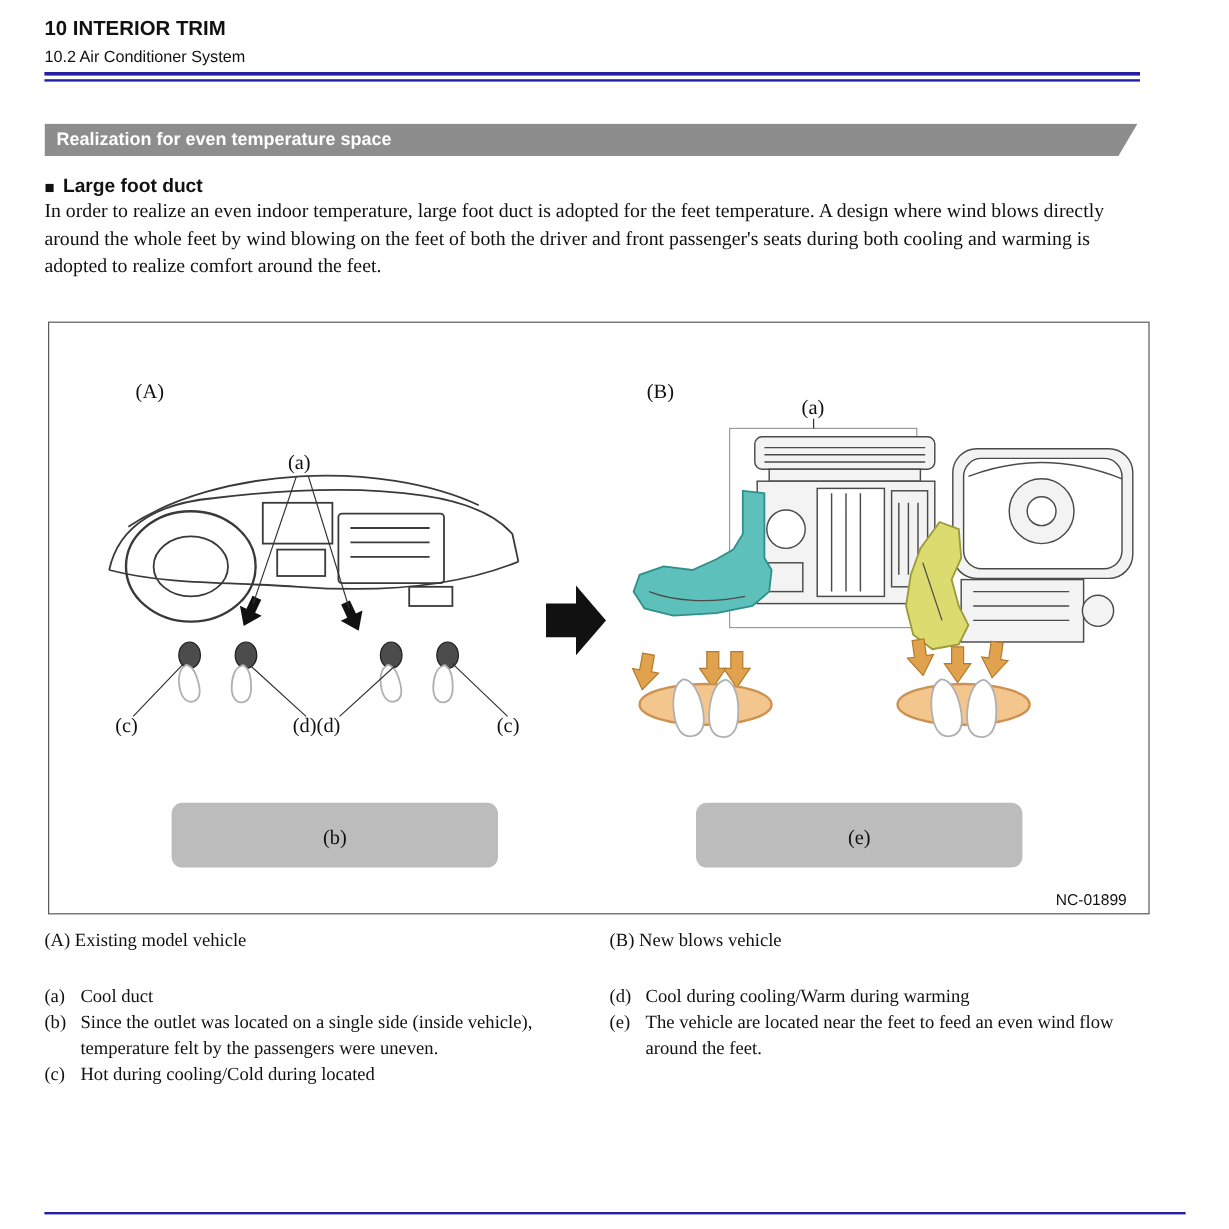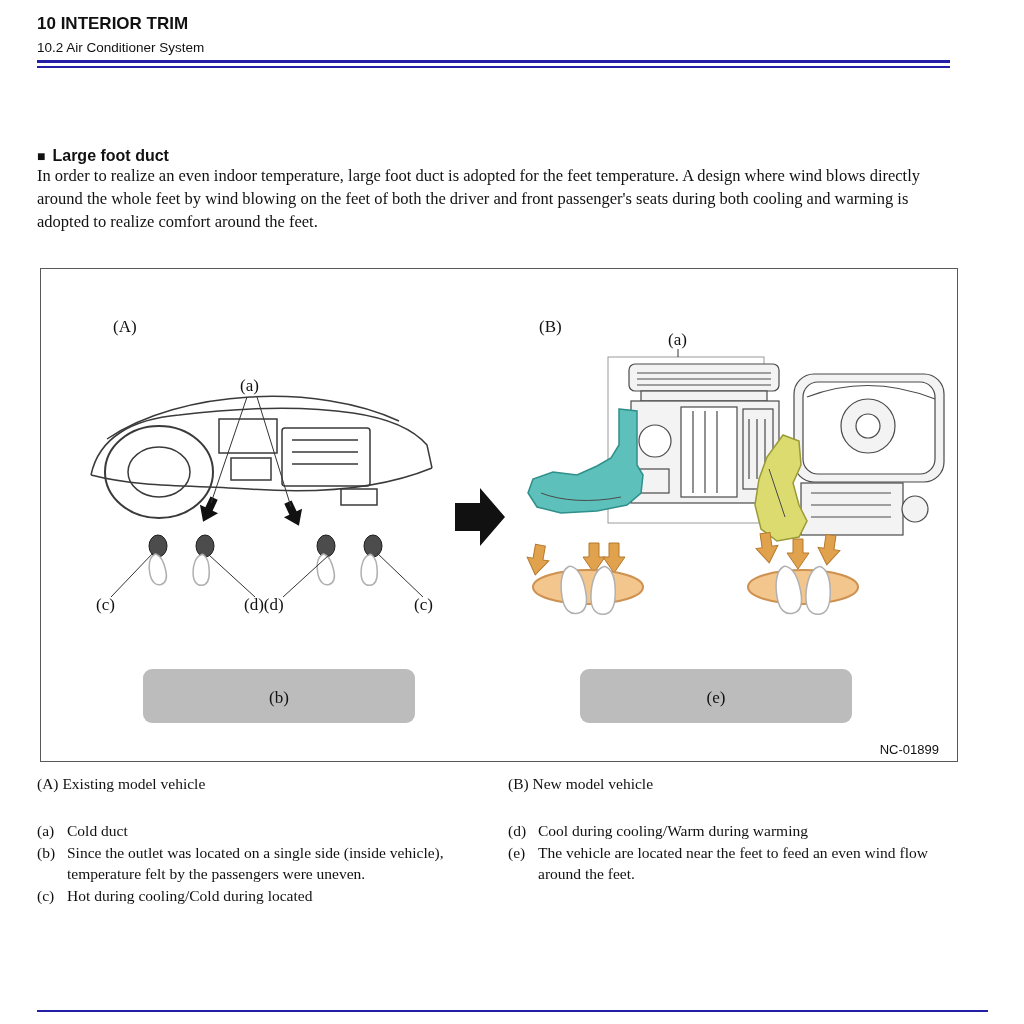--- a/index.html
+++ b/index.html
@@ -58,20 +58,23 @@
 </head>
 <body>
 
 <div class="page">
 
   <div class="chapter">10 INTERIOR TRIM</div>
   <div class="section">10.2 Air Conditioner System</div>
   <div class="rule-top"></div>
   <div class="rule-bot"></div>
 
+  <div class="banner">
+    <span>Realization for even temperature space</span>
+  </div>
 
   <div class="subheading">
     <span class="bullet">■</span>
     <span>Large foot duct</span>
   </div>
 
   <p class="bodytext">In order to realize an even indoor temperature, large foot duct is adopted for the feet temperature. A design where wind blows directly around the whole feet by wind blowing on the feet of both the driver and front passenger's seats during both cooling and warming is adopted to realize comfort around the feet.</p>
 
   <div class="figure-box">
     <svg class="fig-svg" width="916" height="492" viewBox="0 0 916 492">
@@ -186,26 +189,26 @@
       <text class="fig-label" x="55" y="341">(c)</text>
       <text class="fig-label" x="203" y="341">(d)(d)</text>
       <text class="fig-label" x="373" y="341">(c)</text>
       <text class="fig-label" x="238" y="434" text-anchor="middle">(b)</text>
       <text class="fig-label" x="675" y="434" text-anchor="middle">(e)</text>
       <text class="fig-code" x="898" y="485" text-anchor="end">NC-01899</text>
     </svg>
   </div>
 
   <div class="model-a">(A) Existing model vehicle</div>
-  <div class="model-b">(B) New model vehicle</div>
+  <div class="model-b">(B) New blows vehicle</div>
 
   <div class="legend-col legend-left">
     <div class="legend-item">
       <span class="key">(a)</span>
-      <span class="txt">Cold duct</span>
+      <span class="txt">Cool duct</span>
     </div>
     <div class="legend-item">
       <span class="key">(b)</span>
       <span class="txt">Since the outlet was located on a single side (inside vehicle), temperature felt by the passengers were uneven.</span>
     </div>
     <div class="legend-item">
       <span class="key">(c)</span>
       <span class="txt">Hot during cooling/Cold during located</span>
     </div>
   </div>

